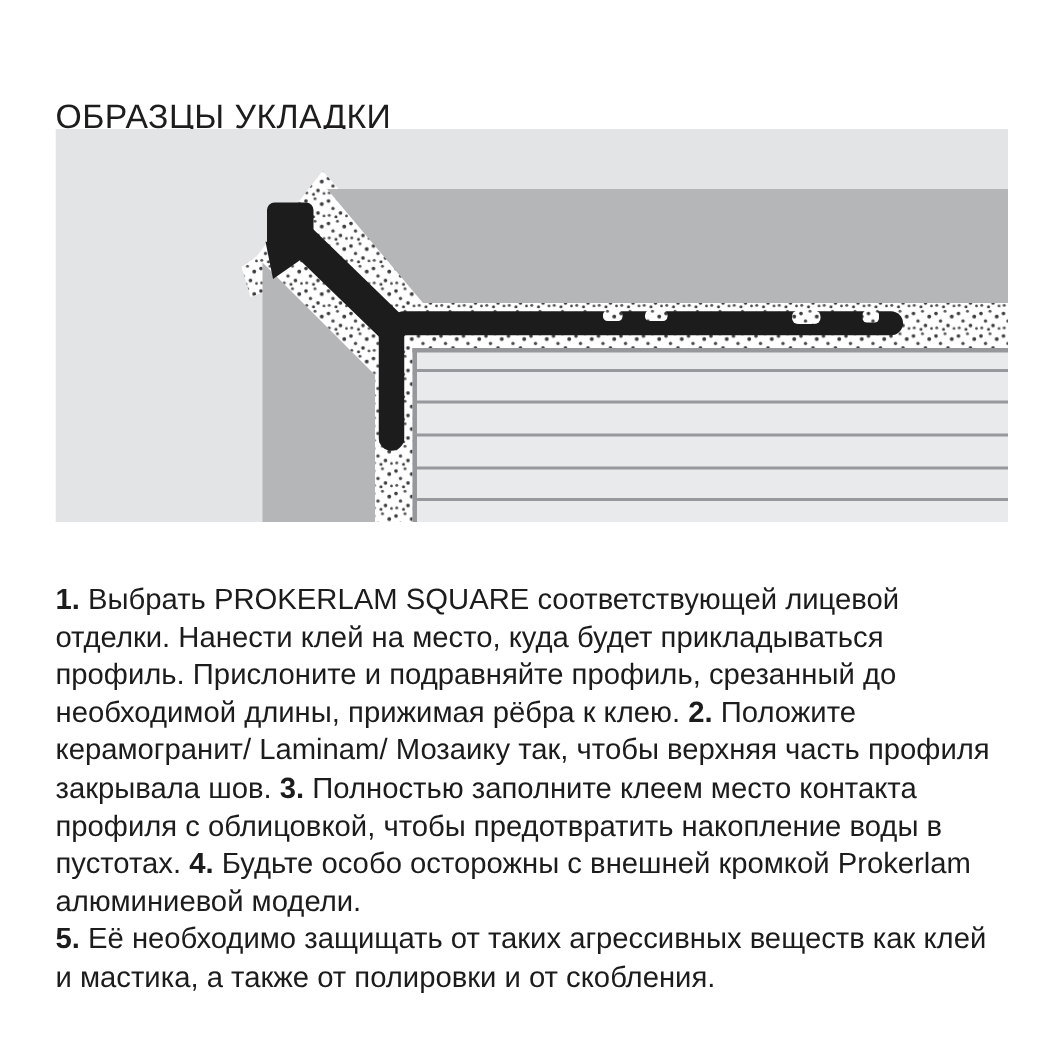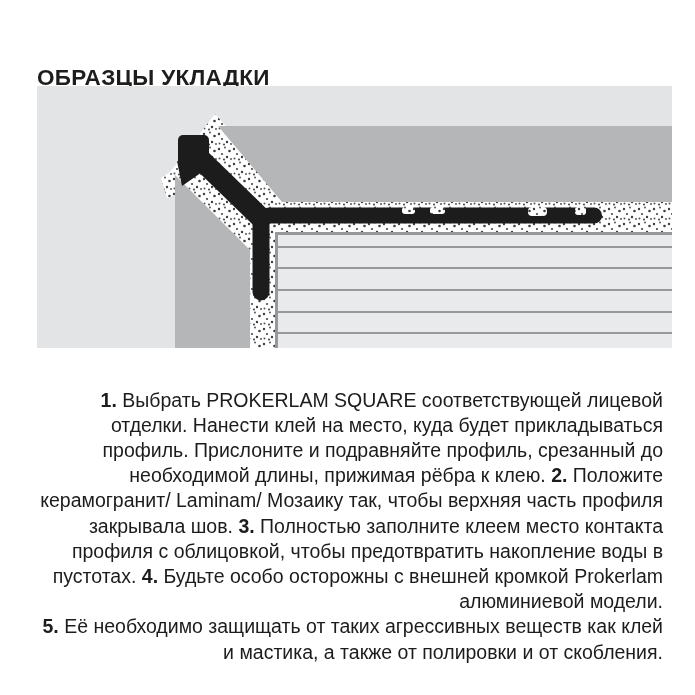--- a/index.html
+++ b/index.html
@@ -2,30 +2,30 @@
 <html><head>
 <meta charset="utf-8">
 <style>
   html,body{margin:0;padding:0;}
   body{
     width:695px;height:695px;background:#ffffff;position:relative;overflow:hidden;
     font-family:"Liberation Sans", sans-serif;color:#1c1c1c;
   }
   .page-title{
     position:absolute;left:37px;top:50px;width:620px;
-    font-size:22.5px;font-weight:bold;letter-spacing:.3px;color:#1d1d1d;
+    font-size:22.5px;font-weight:normal;letter-spacing:.3px;color:#1d1d1d;
   }
   .diagram-wrap{
     position:absolute;left:37px;top:86px;width:635px;height:262px;
   }
   .diagram-wrap svg{display:block;}
   .instructions{
     position:absolute;left:37px;top:368px;width:626px;
     font-size:19.5px;line-height:25.2px;color:#1c1c1c;
-    text-align:right;
+    text-align:left;
   }
   .instructions .num{font-weight:bold;}
 </style>
 </head>
 <body>
 
 <h1 class="page-title">ОБРАЗЦЫ УКЛАДКИ</h1>
 
 <div class="diagram-wrap">
   <svg width="635" height="262" viewBox="0 0 635 262" xmlns="http://www.w3.org/2000/svg">

